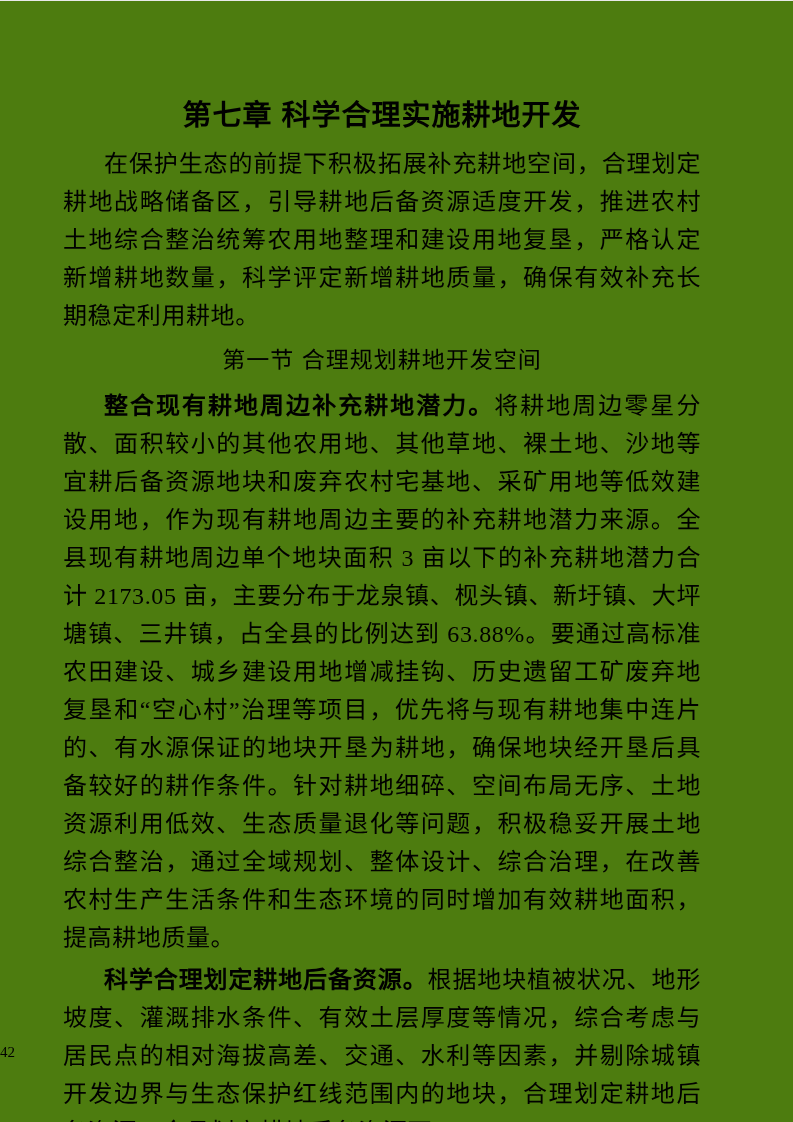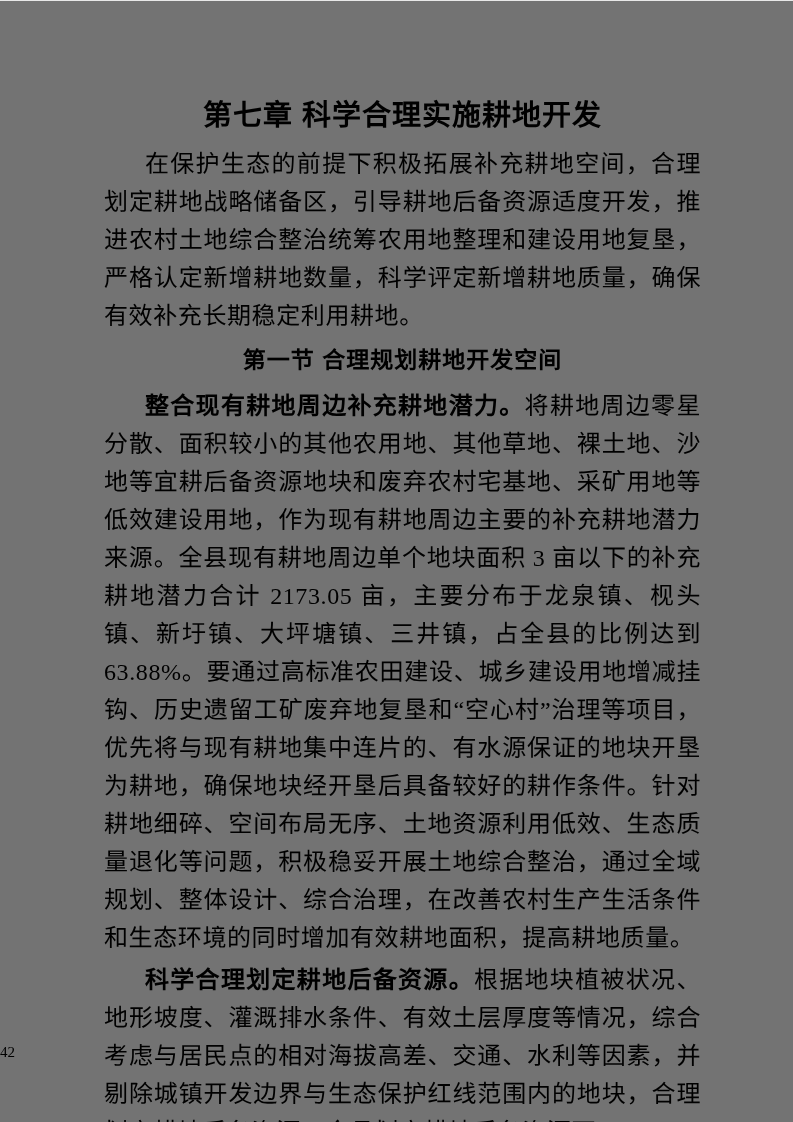--- a/index.html
+++ b/index.html
@@ -12,22 +12,22 @@
     height: 1122px;
     overflow: hidden;
     color: #000000;
     -webkit-font-smoothing: antialiased;
   }
   .page {
     position: relative;
     box-sizing: border-box;
     width: 793px;
     height: 1122px;
-    padding: 0 92px 0 104px;
-    background: #737373;
+    padding: 0 92px 0 63px;
+    background: #4d7c0f;
     border-top: 1px solid #e8e8e8;
   }
   .chapter-title {
     margin: 0;
     padding-top: 96px;
     font-family: "Liberation Sans", "DejaVu Sans", sans-serif;
     font-weight: 700;
     font-size: 29px;
     line-height: 37px;
     text-align: center;
@@ -44,21 +44,21 @@
     text-justify: inter-ideograph;
     text-align-last: left;
     text-indent: 41px;
   }
   .intro-para {
     margin-top: 11px;
   }
   .section-title {
     margin: 10px 0 9px 0;
     font-family: "Liberation Sans", "DejaVu Sans", sans-serif;
-    font-weight: 700;
+    font-weight: 400;
     font-size: 23px;
     line-height: 31px;
     text-align: center;
     letter-spacing: 1px;
     white-space: nowrap;
   }
   .para-2 {
     margin-top: 11px;
   }
   .para-3 {

